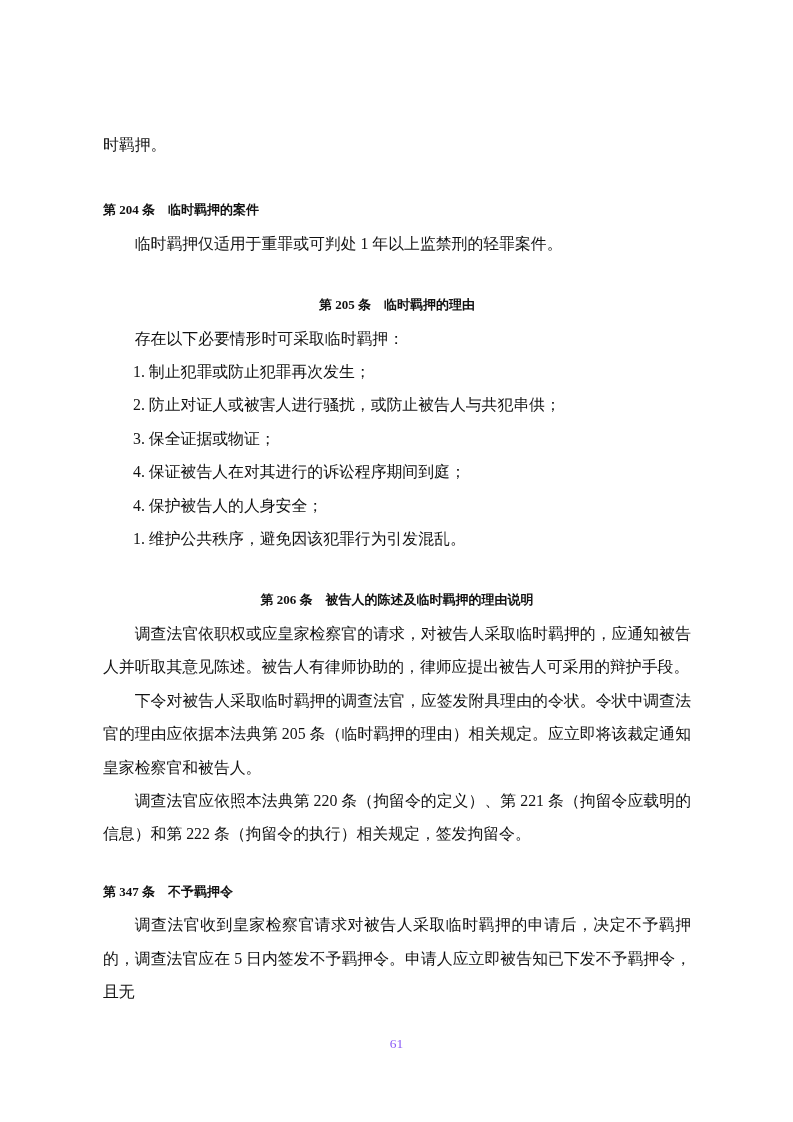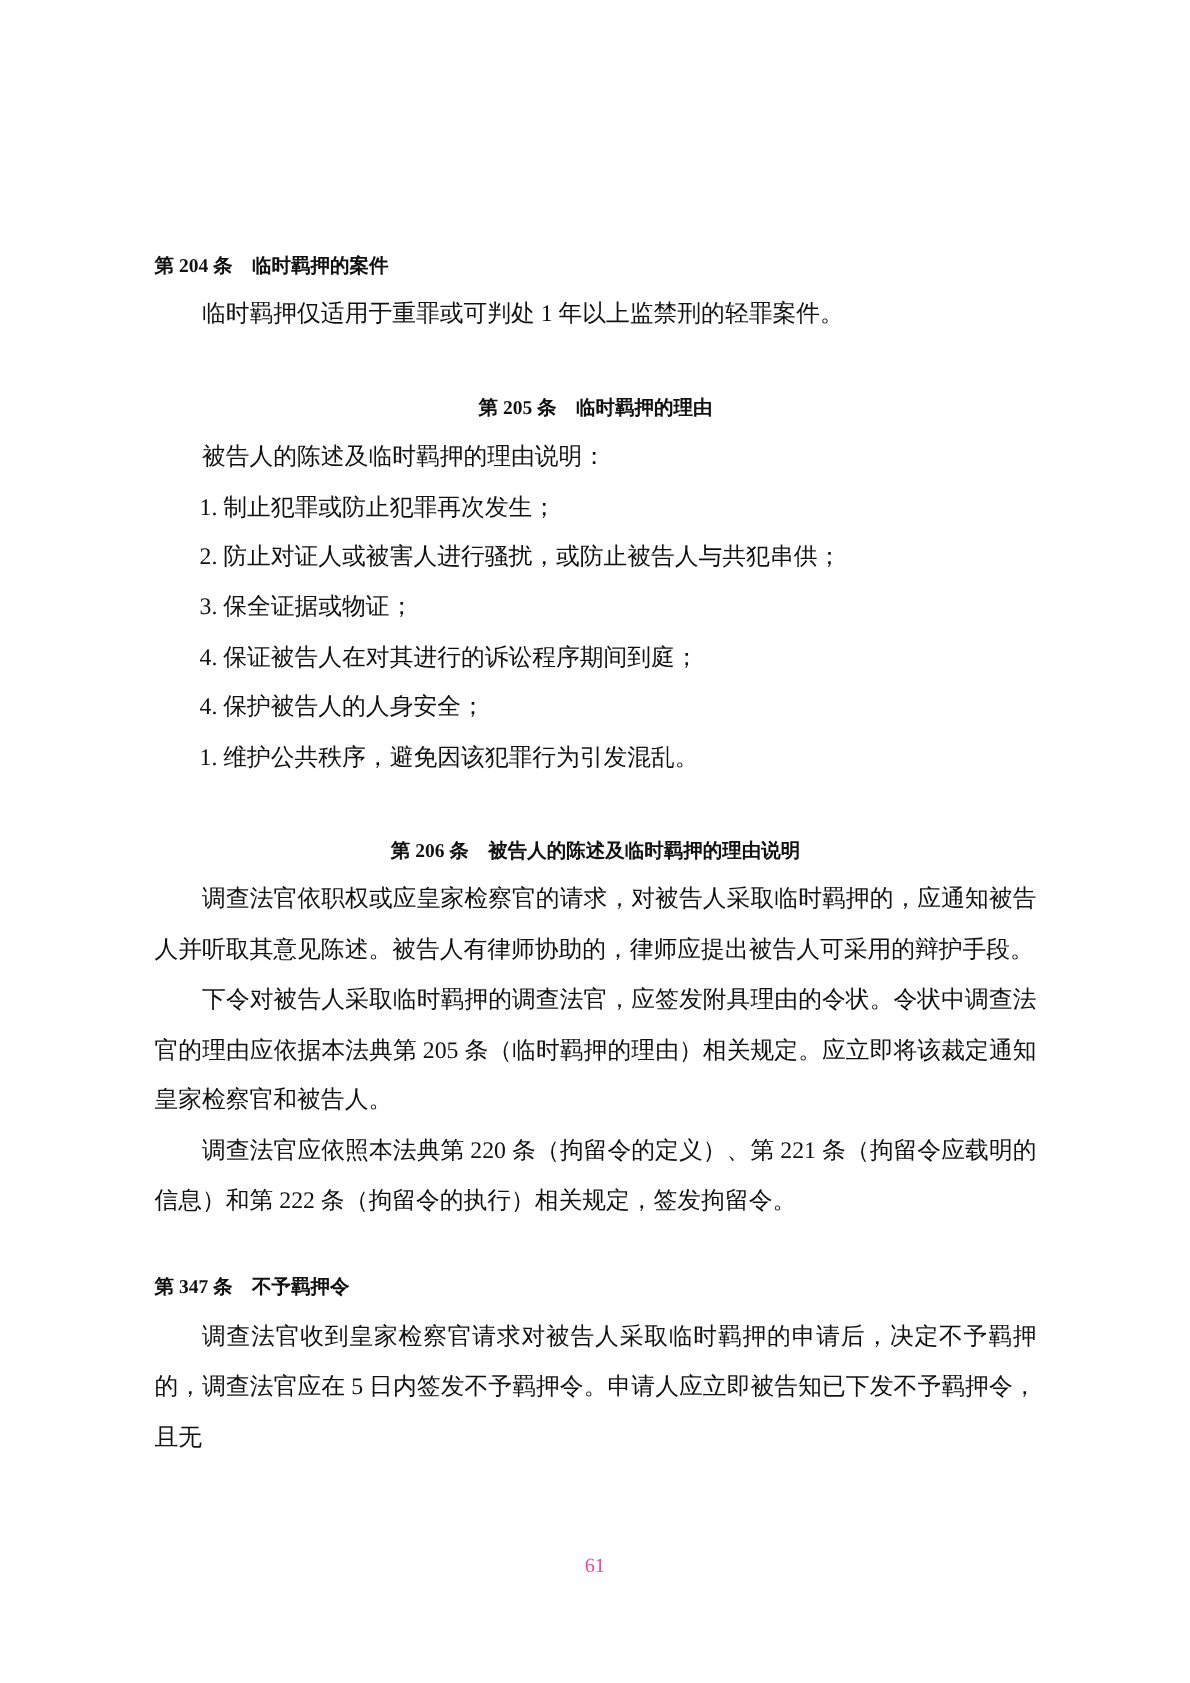--- a/index.html
+++ b/index.html
@@ -38,35 +38,36 @@
   }
   .indent { text-indent: 2em; }
   .list-item { padding-left: 30px; }
   .page-number {
     position: absolute;
     top: 1036px;
     left: 0;
     right: 0;
     text-align: center;
     font-size: 13.5px;
-    color: #ec4899;
+    color: #8b5cf6;
   }
 </style>
 </head>
 <body>
 
 <div class="page">
   <div class="content">
 
+    <p class="para">时羁押。</p>
 
     <h2 class="mt32">第 204 条　临时羁押的案件</h2>
     <p class="para indent">临时羁押仅适用于重罪或可判处 1 年以上监禁刑的轻罪案件。</p>
 
     <h2 class="mt28">第 205 条　临时羁押的理由</h2>
-    <p class="para indent">被告人的陈述及临时羁押的理由说明：</p>
+    <p class="para indent">存在以下必要情形时可采取临时羁押：</p>
     <p class="para list-item">1. 制止犯罪或防止犯罪再次发生；</p>
     <p class="para list-item">2. 防止对证人或被害人进行骚扰，或防止被告人与共犯串供；</p>
     <p class="para list-item">3. 保全证据或物证；</p>
     <p class="para list-item">4. 保证被告人在对其进行的诉讼程序期间到庭；</p>
     <p class="para list-item">4. 保护被告人的人身安全；</p>
     <p class="para list-item">1. 维护公共秩序，避免因该犯罪行为引发混乱。</p>
 
     <h2 class="mt28">第 206 条　被告人的陈述及临时羁押的理由说明</h2>
     <p class="para indent">调查法官依职权或应皇家检察官的请求，对被告人采取临时羁押的，应通知被告人并听取其意见陈述。被告人有律师协助的，律师应提出被告人可采用的辩护手段。</p>
     <p class="para indent">下令对被告人采取临时羁押的调查法官，应签发附具理由的令状。令状中调查法官的理由应依据本法典第 205 条（临时羁押的理由）相关规定。应立即将该裁定通知皇家检察官和被告人。</p>

